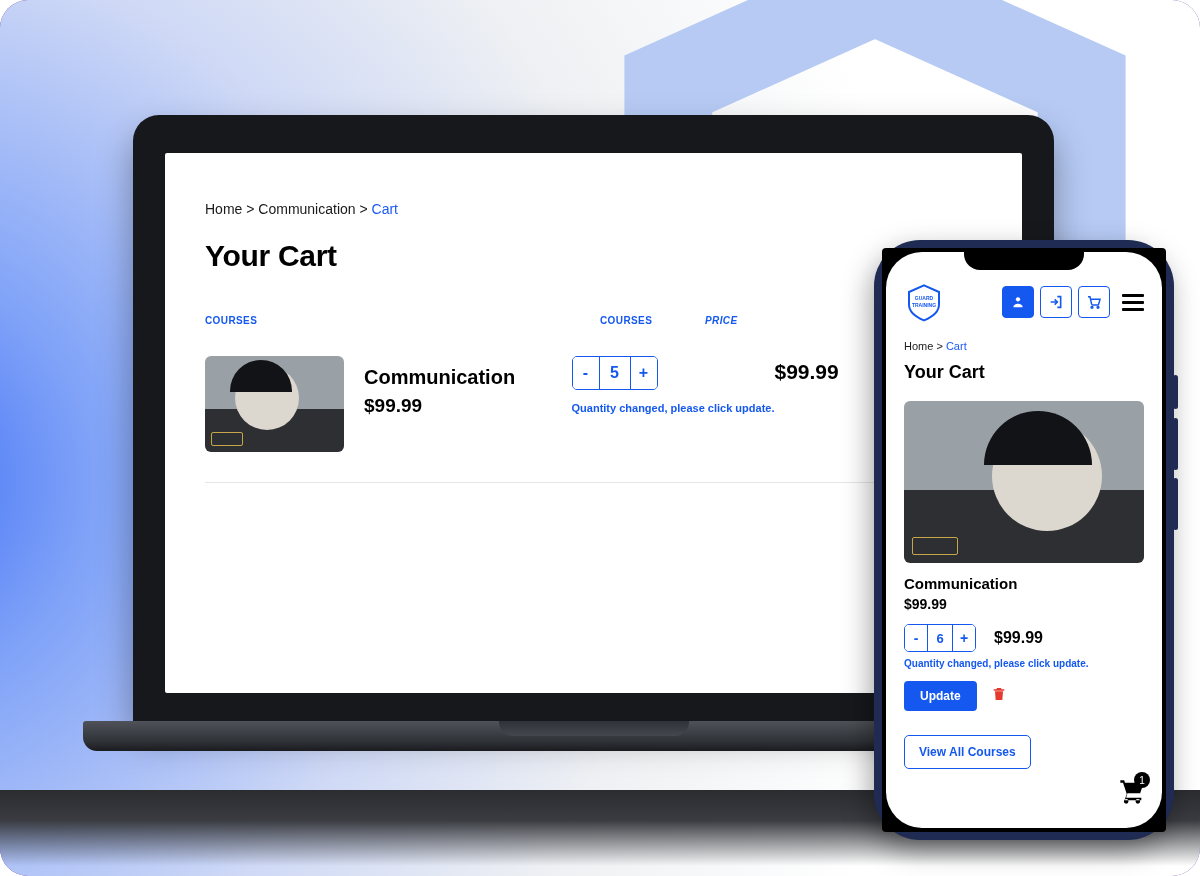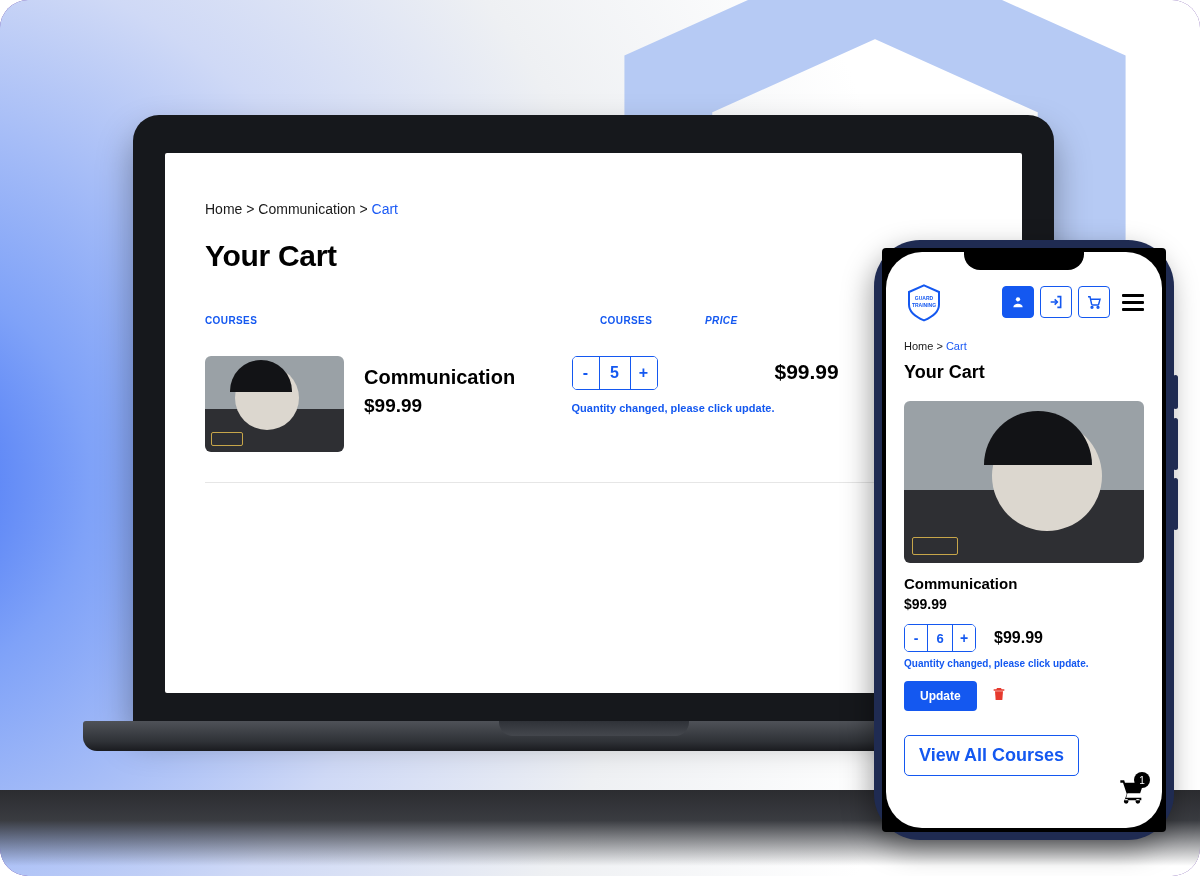--- a/index.html
+++ b/index.html
@@ -69,21 +69,21 @@
   .pname{font-size:15px;font-weight:800;margin-bottom:4px;}
   .pprice{font-size:14px;font-weight:800;margin-bottom:12px;}
   .pqrow{display:flex;align-items:center;gap:18px;margin-bottom:6px;}
   .pqrow .stepper button{height:26px;width:22px;font-size:14px;}
   .pqrow .stepper .val{height:26px;width:24px;font-size:13px;}
   .pline{font-size:16px;font-weight:800;}
   .pnote{font-size:10px;color:#1458f0;font-weight:700;margin-bottom:12px;}
   .pact{display:flex;align-items:center;gap:14px;margin-bottom:24px;}
   .update{background:#1458f0;color:#fff;border:none;border-radius:4px;padding:8px 16px;font-size:12px;font-weight:700;cursor:pointer;}
   .trash{color:#e63a2e;font-size:16px;cursor:pointer;}
-  .viewall{border:1.5px solid #1458f0;border-radius:5px;color:#1458f0;background:#fff;padding:9px 14px;font-size:18px;font-weight:700;cursor:pointer;}
+  .viewall{border:1.5px solid #1458f0;border-radius:5px;color:#1458f0;background:#fff;padding:9px 14px;font-size:12px;font-weight:700;cursor:pointer;}
   .fab{position:absolute;right:16px;bottom:18px;}
   .fab .count{position:absolute;top:-6px;right:-4px;background:#000;color:#fff;border-radius:50%;width:16px;height:16px;font-size:10px;display:flex;align-items:center;justify-content:center;}
   .fab svg{width:28px;height:28px;}
 
   
   .floor{position:absolute;left:0;right:0;top:790px;height:76px;background:linear-gradient(180deg,#2b2c30 0%,#3a3c41 40%,rgba(92,94,99,0) 100%);}
 </style>
 </head>
 <body>
 

